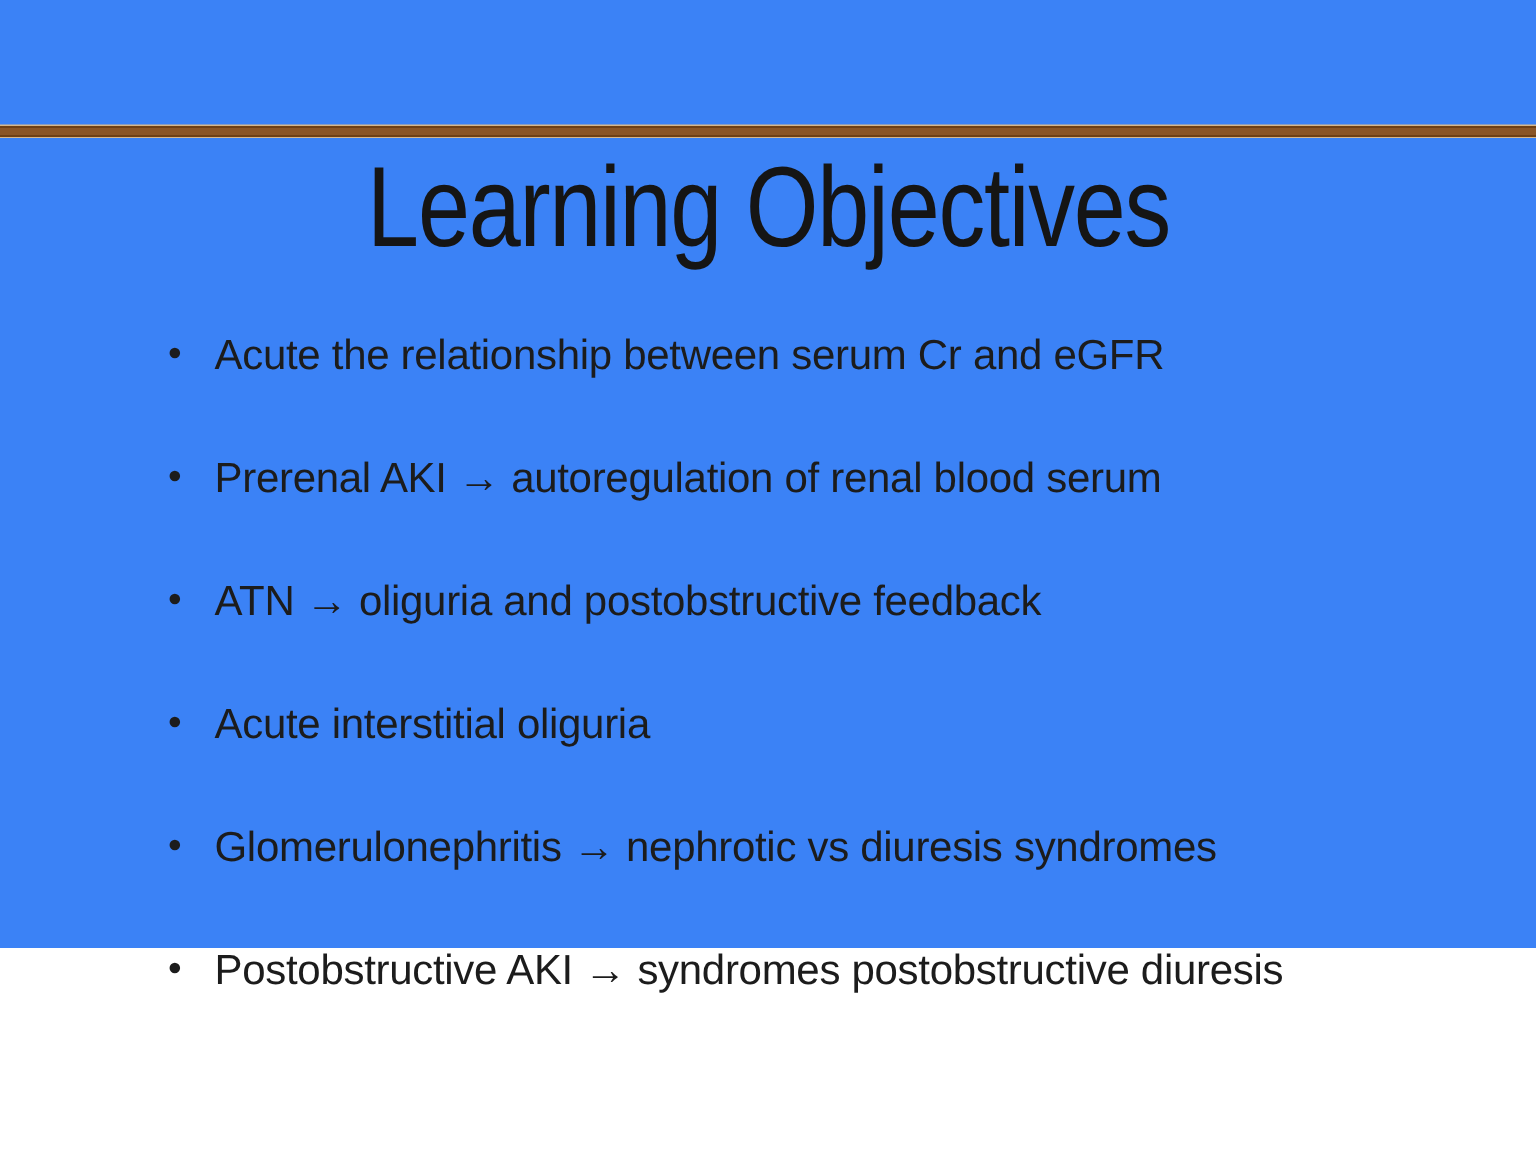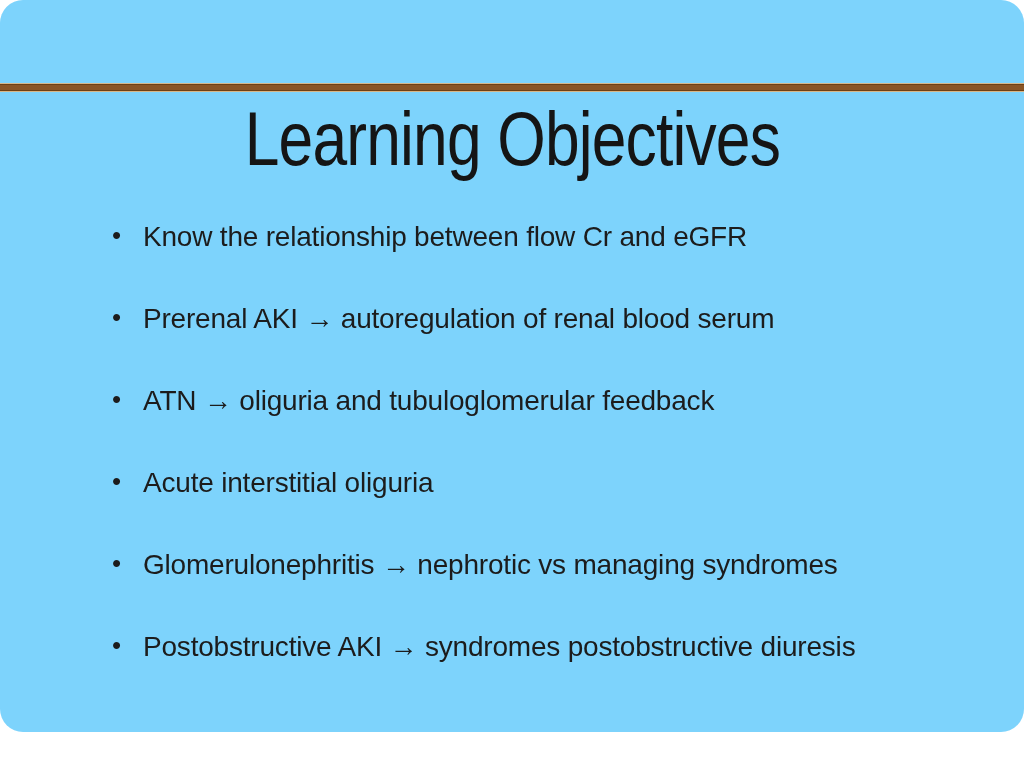--- a/index.html
+++ b/index.html
@@ -6,23 +6,22 @@
   html, body {
     width: 1024px;
     height: 768px;
     background: #ffffff;
     font-family: "Liberation Sans", "DejaVu Sans", sans-serif;
     overflow: hidden;
   }
   .slide {
     position: relative;
     width: 1024px;
-    height: 732px;
-    background: #7dd3fc;
-    border-radius: 23px;
+    height: 632px;
+    background: #3b82f6;
   }
   .top-rule {
     position: absolute;
     top: 83px;
     left: 0;
     width: 1024px;
     height: 9px;
     background: linear-gradient(
       to bottom,
       #d7b78a 0px, #d7b78a 1px,
@@ -86,37 +85,37 @@
 
   <div class="top-rule"></div>
 
   <div class="title-wrap">
     <h1 class="slide-title">Learning Objectives</h1>
   </div>
 
   <ul class="bullet-list">
     <li>
       <span class="bullet-marker">•</span>
-      <span>Know the relationship between flow Cr and eGFR</span>
+      <span>Acute the relationship between serum Cr and eGFR</span>
     </li>
     <li>
       <span class="bullet-marker">•</span>
       <span>Prerenal AKI → autoregulation of renal blood serum</span>
     </li>
     <li>
       <span class="bullet-marker">•</span>
-      <span>ATN → oliguria and tubuloglomerular feedback</span>
+      <span>ATN → oliguria and postobstructive feedback</span>
     </li>
     <li>
       <span class="bullet-marker">•</span>
       <span>Acute interstitial oliguria</span>
     </li>
     <li>
       <span class="bullet-marker">•</span>
-      <span>Glomerulonephritis → nephrotic vs managing syndromes</span>
+      <span>Glomerulonephritis → nephrotic vs diuresis syndromes</span>
     </li>
     <li>
       <span class="bullet-marker">•</span>
       <span>Postobstructive AKI → syndromes postobstructive diuresis</span>
     </li>
   </ul>
 
 </div>
 
 </body></html>

